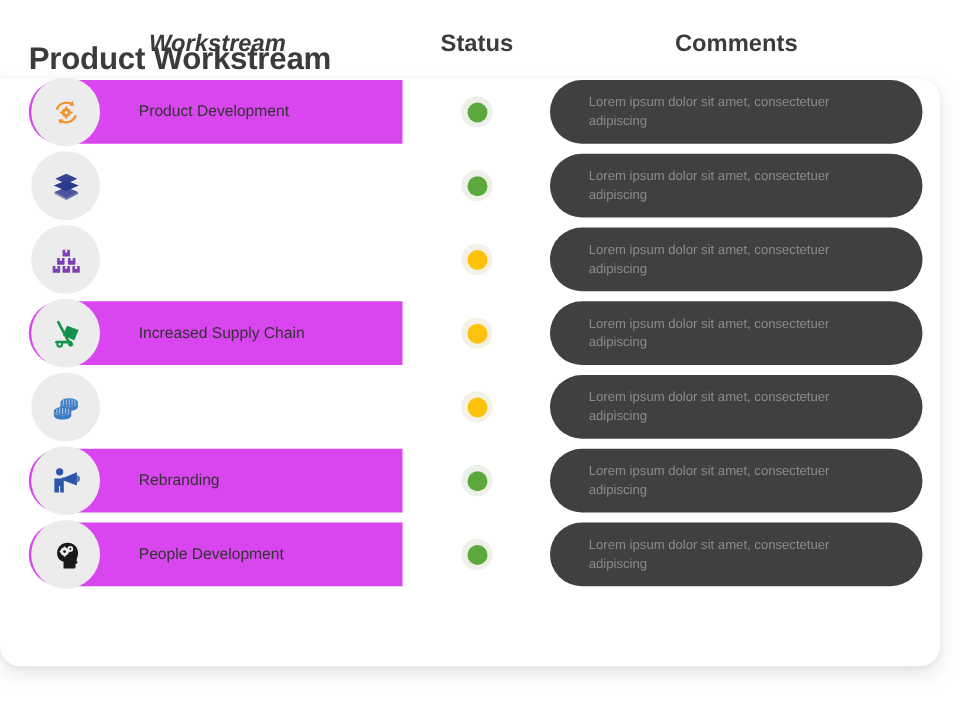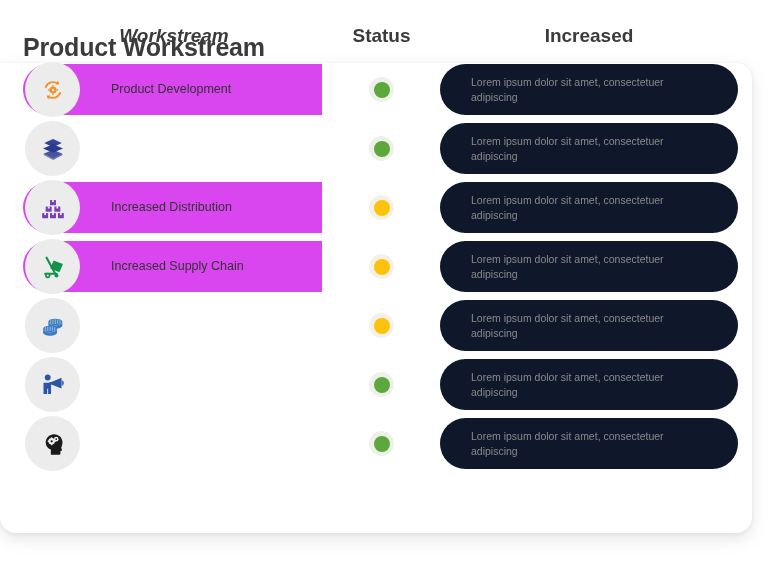--- a/index.html
+++ b/index.html
@@ -130,42 +130,42 @@
     border-radius: 50%;
   }
 
   
   .cm-pill {
     position: absolute;
     left: 440px;
     top: 0;
     width: 298px;
     height: 51px;
-    background: #0f172a;
+    background: #404040;
     border-radius: 26px;
     display: flex;
     align-items: center;
   }
   .cm-text {
     padding: 0 28px 0 31px;
     font-size: 10.5px;
     line-height: 15px;
     color: #8a8a8a;
   }
 </style>
 </head>
 <body>
 
 <div id="card"></div>
 
 <div id="page-title">Product Workstream</div>
 
 <div class="col-head" id="head-workstream">Workstream</div>
 <div class="col-head" id="head-status">Status</div>
-<div class="col-head" id="head-comments">Increased</div>
+<div class="col-head" id="head-comments">Comments</div>
 
 <div id="rows">
     <div class="row">
       <div class="ws-pill">
         <span class="ws-label">Product Development</span>
       </div>
       <div class="icon-bubble">
         <svg width="26" height="26" viewBox="0 0 48 48">
           <g fill="none" stroke="#F0932B" stroke-width="3.4" stroke-linecap="round">
             <path d="M10.5 18.5A15 15 0 0 1 33 12.2"></path>
@@ -207,23 +207,20 @@
       <div class="status-cell">
         <span class="status-halo" style="background:#eef0ea">
           <span class="status-dot" style="background:#5CA83C"></span>
         </span>
       </div>
       <div class="cm-pill">
         <span class="cm-text">Lorem ipsum dolor sit amet, consectetuer adipiscing</span>
       </div>
     </div>
     <div class="row">
-      <div class="ws-pill">
-        <span class="ws-label">Increased Distribution</span>
-      </div>
       <div class="icon-bubble">
         <svg width="26" height="26" viewBox="0 0 48 48">
           <g fill="#7B3FB5">
             <rect x="18.5" y="9" width="11" height="10" rx="1"></rect>
             <rect x="10.5" y="21" width="11" height="10" rx="1"></rect>
             <rect x="26.5" y="21" width="11" height="10" rx="1"></rect>
             <rect x="4" y="33" width="11" height="10" rx="1"></rect>
             <rect x="18.5" y="33" width="11" height="10" rx="1"></rect>
             <rect x="33" y="33" width="11" height="10" rx="1"></rect>
           </g>
@@ -289,20 +286,23 @@
       <div class="status-cell">
         <span class="status-halo" style="background:#f4f1e6">
           <span class="status-dot" style="background:#FDC20B"></span>
         </span>
       </div>
       <div class="cm-pill">
         <span class="cm-text">Lorem ipsum dolor sit amet, consectetuer adipiscing</span>
       </div>
     </div>
     <div class="row">
+      <div class="ws-pill">
+        <span class="ws-label">Rebranding</span>
+      </div>
       <div class="icon-bubble">
         <svg width="27" height="27" viewBox="0 0 48 48">
           <g fill="#2B55A8">
             <circle cx="15.5" cy="11.5" r="5.2"></circle>
             <path d="M8 21h11c1.4 0 2.4 1.1 2.4 2.4V41h-5.2v-9.5h-1.6V41H8z"></path>
             <path d="M22 19.5 L40 12 L40 31 L22 24 Z"></path>
             <rect x="18.5" y="19.5" width="4.4" height="4.8" rx="0.8"></rect>
           </g>
           <path d="M40 16.5c2.6 0 4.6 2.4 4.6 5s-2 5-4.6 5z" fill="#2B55A8" opacity="0.75"></path>
         </svg>
@@ -310,20 +310,23 @@
       <div class="status-cell">
         <span class="status-halo" style="background:#eef0ea">
           <span class="status-dot" style="background:#5CA83C"></span>
         </span>
       </div>
       <div class="cm-pill">
         <span class="cm-text">Lorem ipsum dolor sit amet, consectetuer adipiscing</span>
       </div>
     </div>
     <div class="row">
+      <div class="ws-pill">
+        <span class="ws-label">People Development</span>
+      </div>
       <div class="icon-bubble">
         <svg width="26" height="26" viewBox="0 0 48 48">
           <path d="M26 6c9 0 15.5 6.6 15.5 15.2 0 5.2-2.2 7.6-2.2 10.4 0 1.6 1.3 2.2 1.3 3.6 0 1.5-1.5 2-3 2.2l.2 3.8c.05 1.9-1.2 2.8-3 2.8H20V34c-6-1.5-9.5-6.4-9.5-12.6C10.5 12.7 17 6 26 6z" fill="#1A1A1A"></path>
           <circle cx="21.5" cy="19" r="6" fill="#ececec"></circle>
           <circle cx="21.5" cy="19" r="2.1" fill="#1A1A1A"></circle>
           <circle cx="30" cy="15" r="4.2" fill="#ececec"></circle>
           <circle cx="30" cy="15" r="1.5" fill="#1A1A1A"></circle>
           <g fill="#ececec">
             <rect x="20.1" y="11.6" width="2.8" height="3" rx="0.7"></rect>
             <rect x="20.1" y="23.4" width="2.8" height="3" rx="0.7"></rect>

